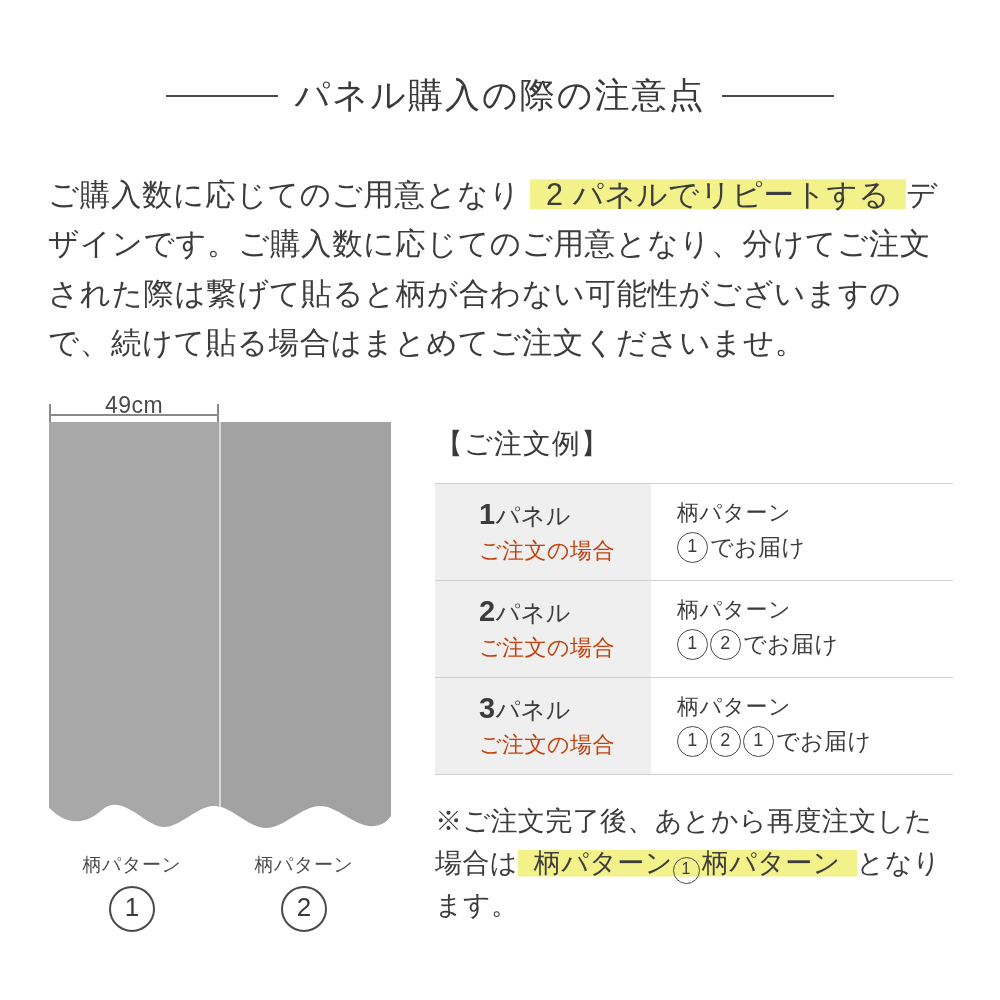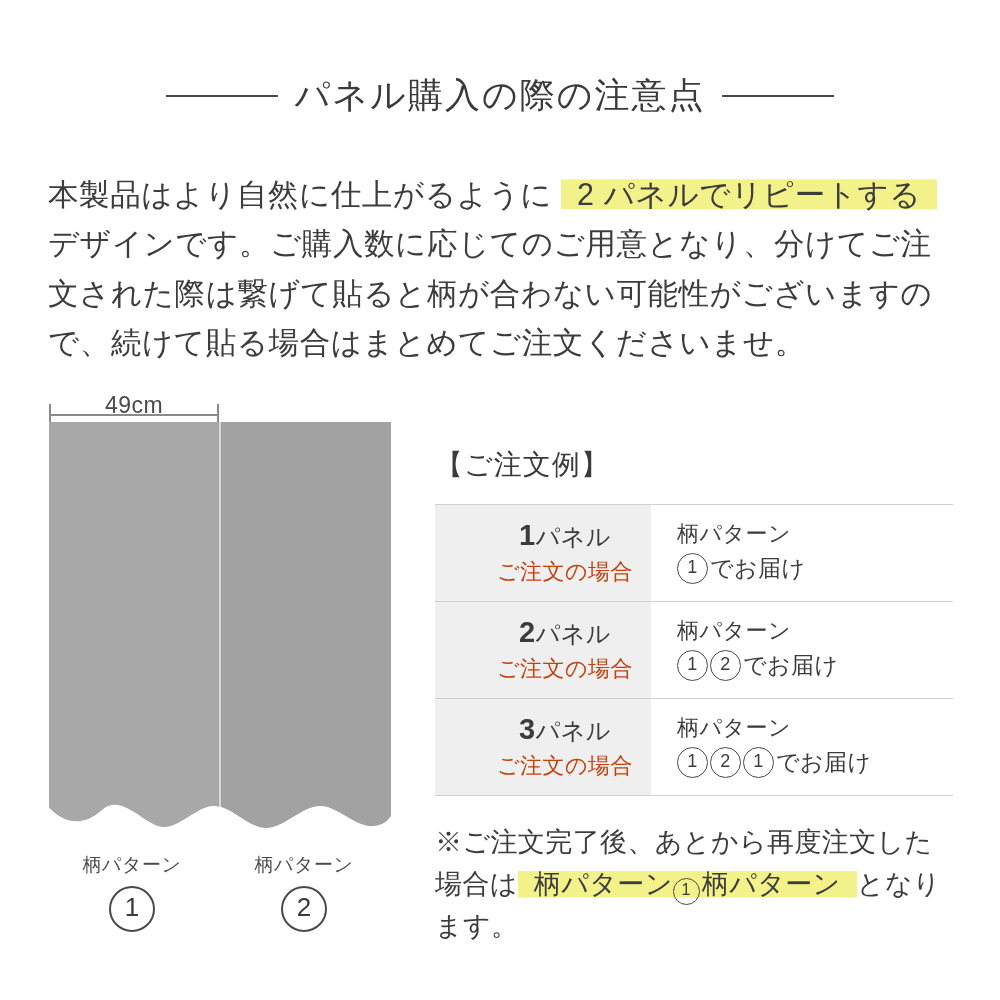--- a/index.html
+++ b/index.html
@@ -160,37 +160,35 @@
     position: absolute;
     left: 435px;
     top: 425px;
     width: 518px;
   }
   .right-title {
     font-size: 28px;
     letter-spacing: 1px;
     color: #3a3a3a;
     margin-bottom: 20px;
-    margin-top: 21px;
   }
   .tbl {
     width: 518px;
     border-top: 1.5px solid #cfcfcf;
   }
   .trow {
     display: flex;
     border-bottom: 1.5px solid #cfcfcf;
     min-height: 88px;
   }
   .cell-l {
     width: 216px;
     background: #efefef;
     padding: 14px 0 14px 44px;
     box-sizing: border-box;
-    text-align: center;
   }
   .cell-l .l1 {
     font-size: 24px;
     letter-spacing: 0.5px;
     color: #3c3c3c;
   }
   .cell-l .l1 b {
     font-size: 29px;
     font-weight: bold;
   }
@@ -248,21 +246,21 @@
 <body>
 
 <div class="page">
 
   <div class="heading-row">
     <div class="rule"></div>
     <div class="heading">パネル購入の際の注意点</div>
     <div class="rule"></div>
   </div>
 
-  <div class="lead"><span>本製品はより自然に仕上がるように </span><span class="hl">2 パネルでリピートする</span><span>デザインです。ご購入数に応じてのご用意となり、分けてご注文された際は繋げて貼ると柄が合わない可能性がございますので、続けて貼る場合はまとめてご注文くださいませ。</span></div>
+  <div class="lead"><span>ご購入数に応じてのご用意となり </span><span class="hl">2 パネルでリピートする</span><span>デザインです。ご購入数に応じてのご用意となり、分けてご注文された際は繋げて貼ると柄が合わない可能性がございますので、続けて貼る場合はまとめてご注文くださいませ。</span></div>
 
   <div class="illus">
     <div class="dim">
       <div class="dim-label">49cm</div>
       <div class="dim-line"></div>
       <div class="dim-tick-l"></div>
       <div class="dim-tick-r"></div>
     </div>
 
     <div class="panels">

